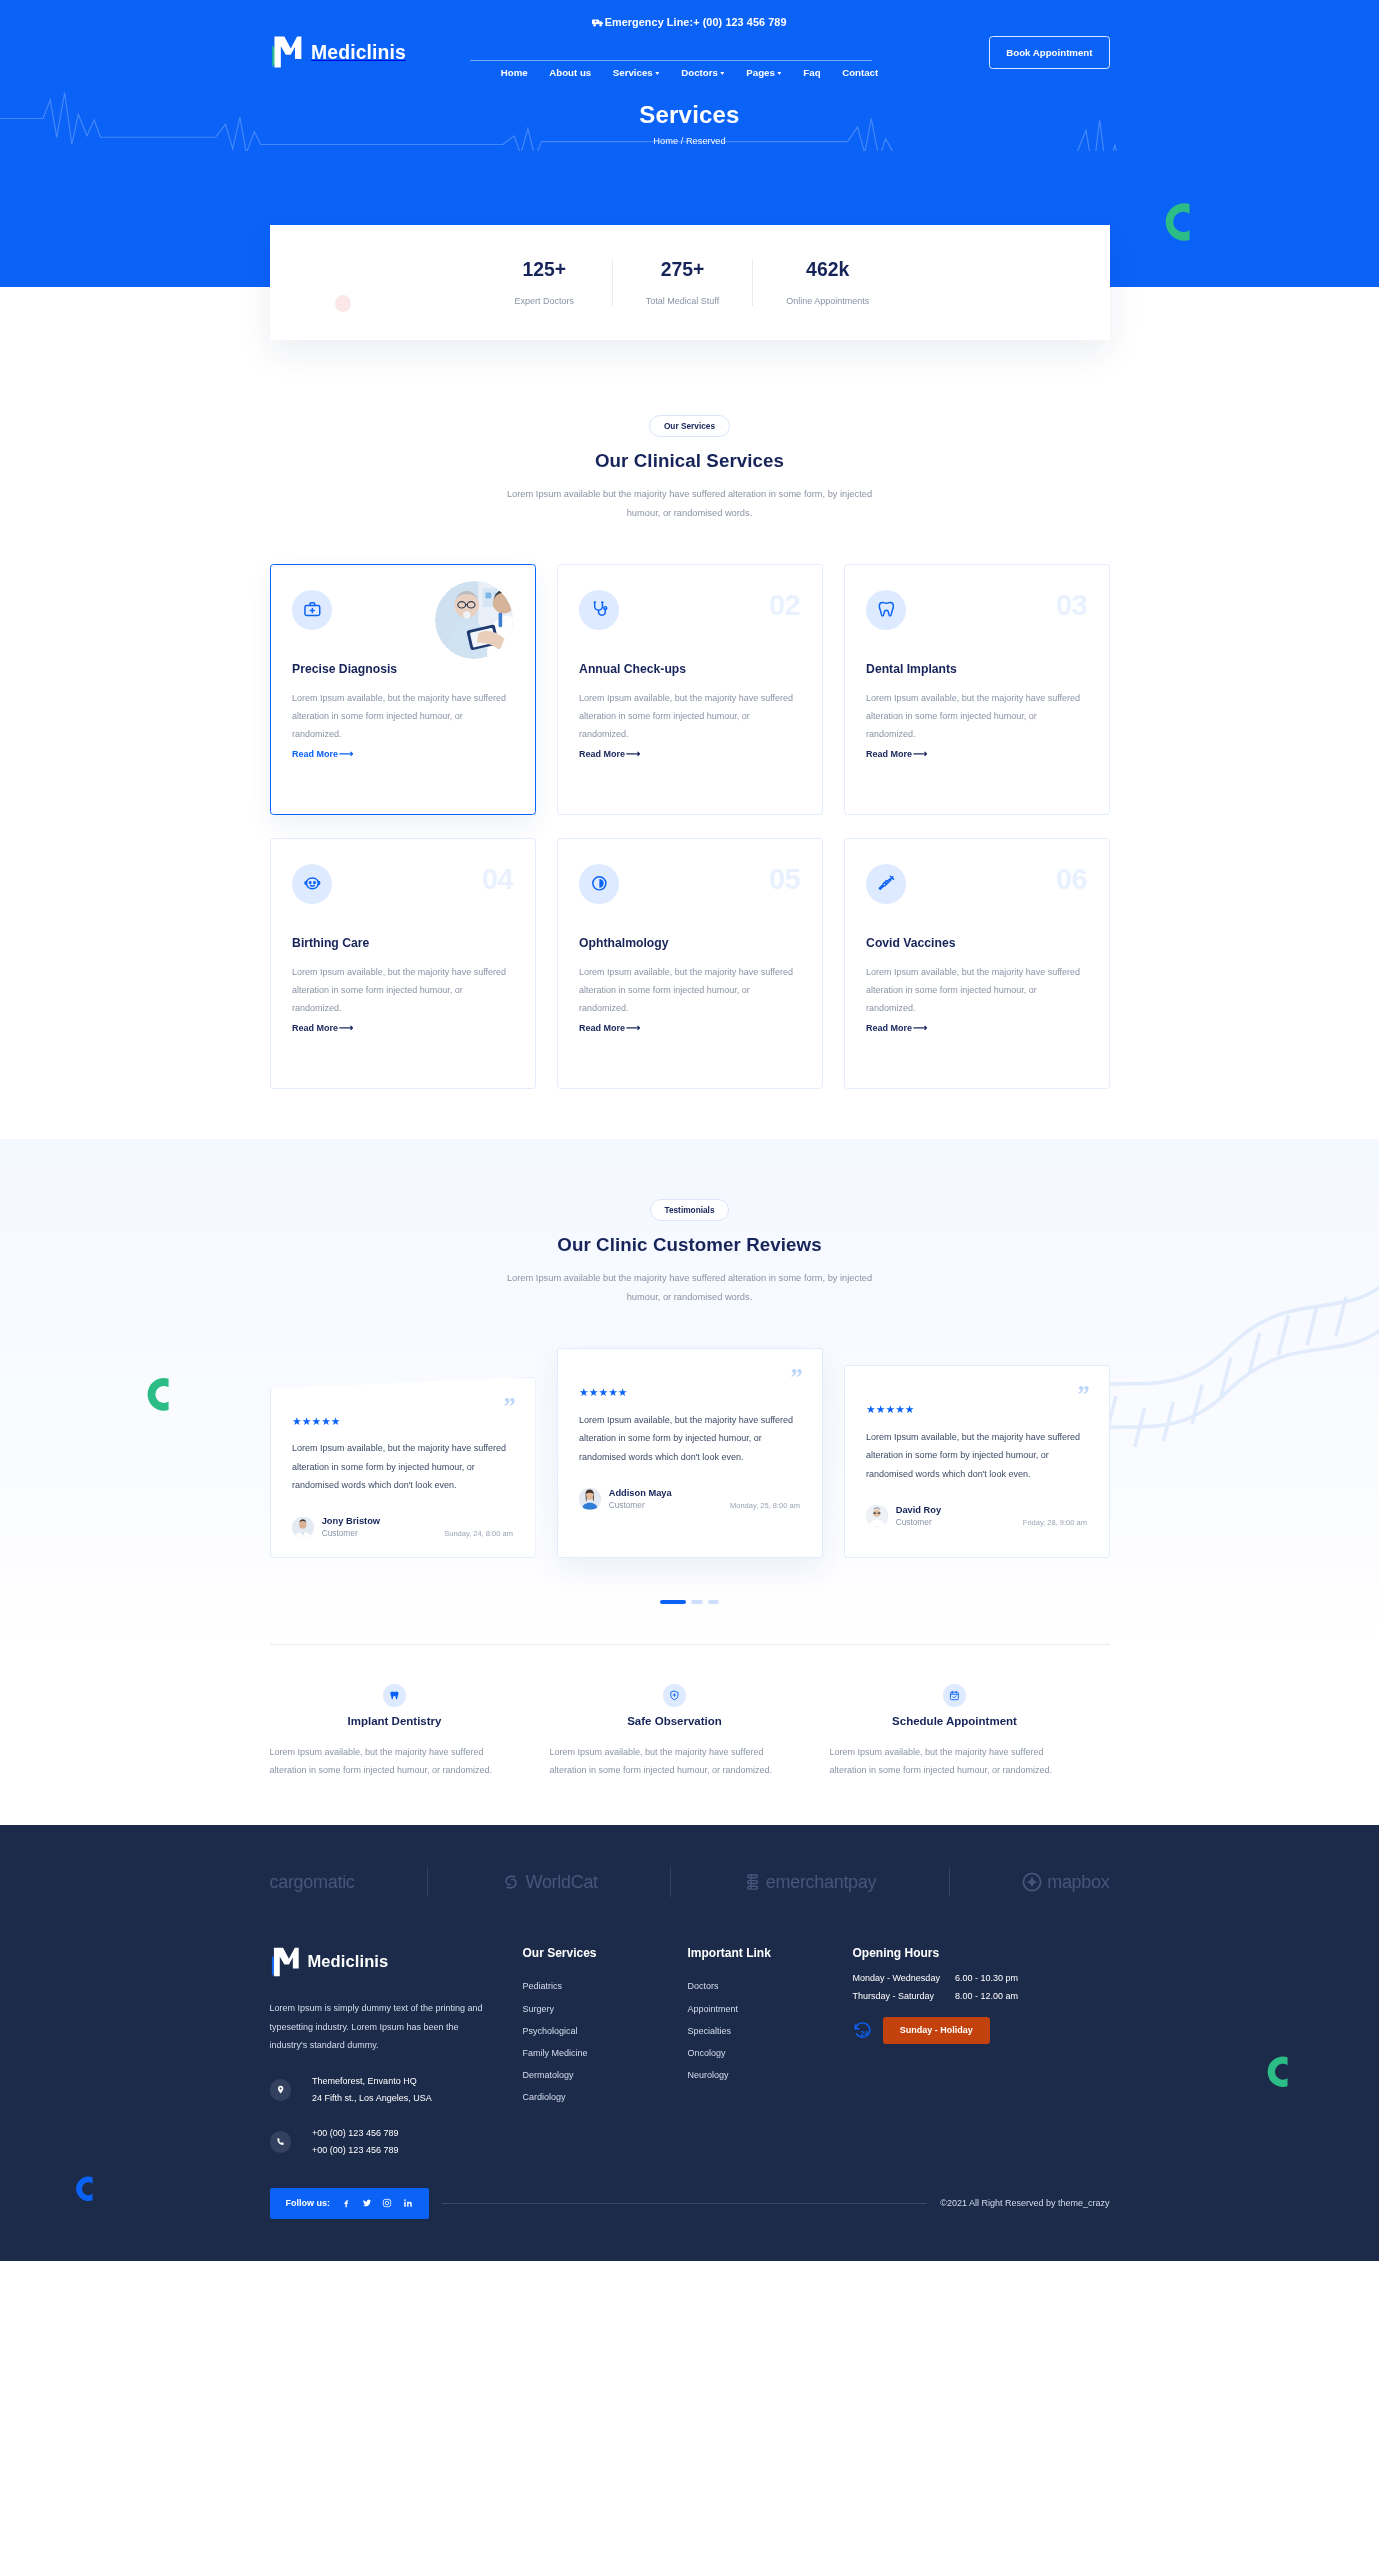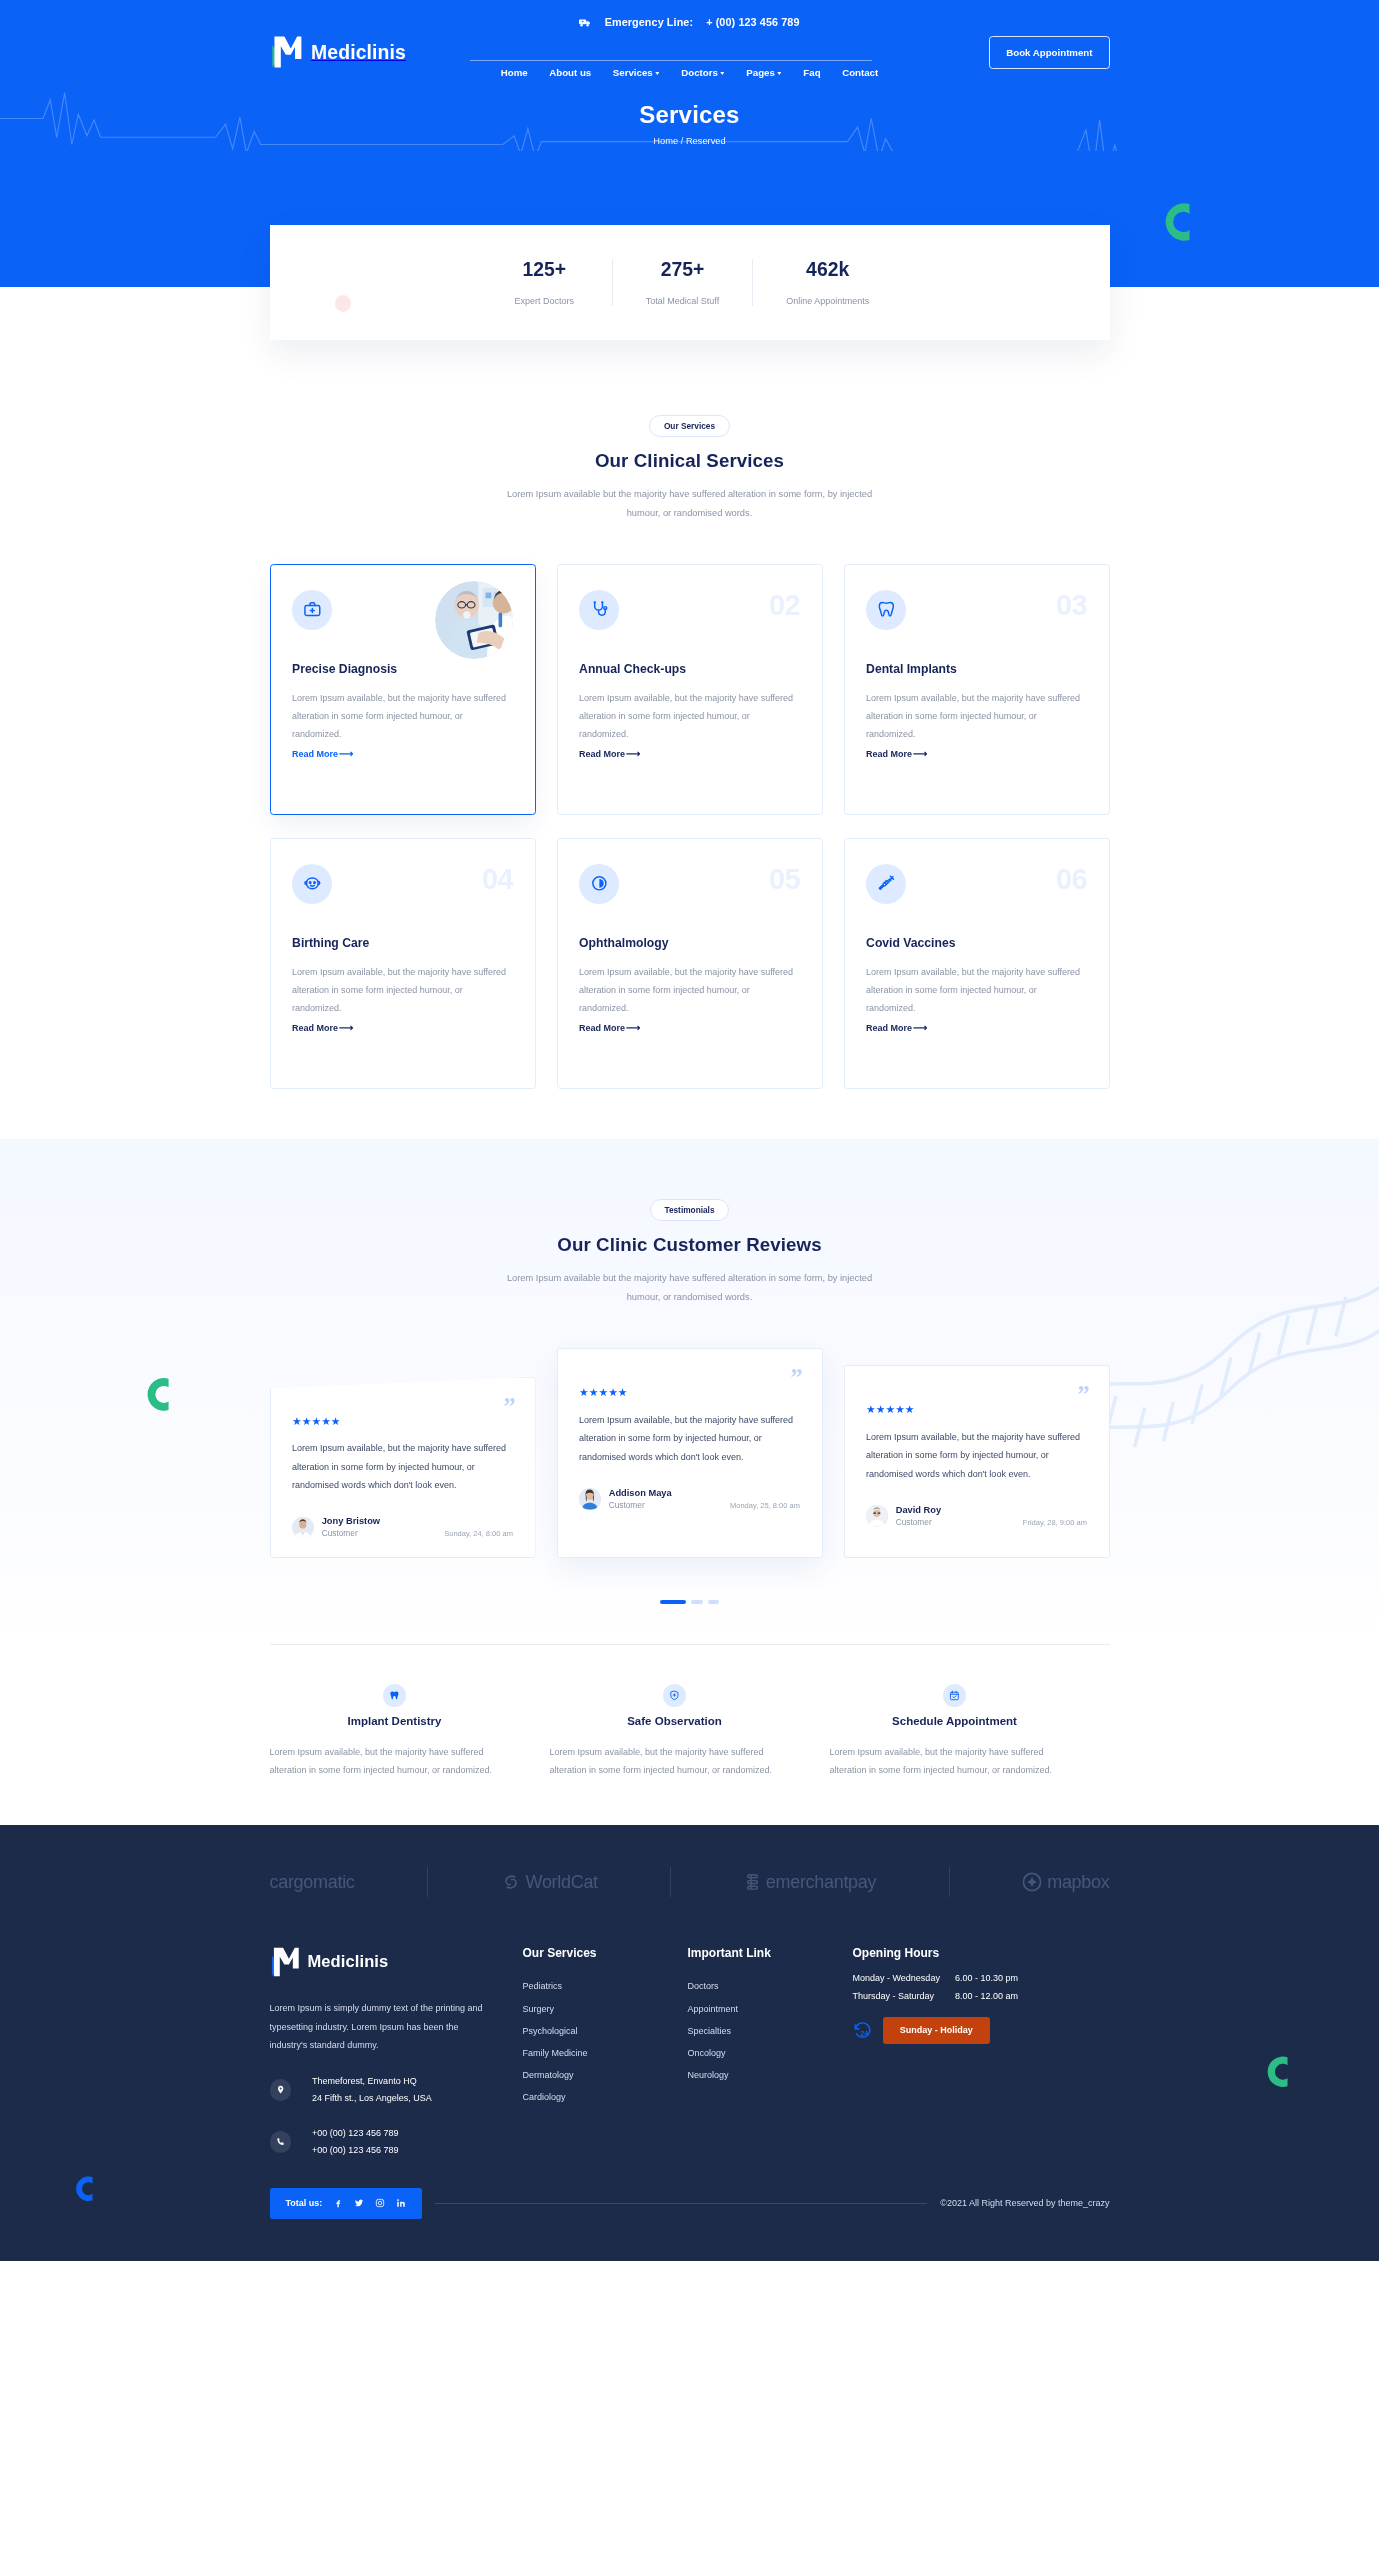--- a/index.html
+++ b/index.html
@@ -20,21 +20,21 @@
     position:relative;
     height:287px;
     overflow:hidden;
   }
   .ecg{
     position:absolute;top:86px;left:0;width:100%;height:65px;
     opacity:.32;pointer-events:none;
   }
   .topbar{position:relative;z-index:5;padding-top:16px;}
   .emergency{
-    display:flex;align-items:center;justify-content:center;gap:13px;
+    display:flex;align-items:center;justify-content:center;gap:0;
     color:#fff;font-size:10.8px;font-weight:bold;letter-spacing:0.1px;
   }
   .emergency .amb{display:inline-block;width:12.2px;height:9.3px;position:relative;}
   .navrow{
     display:flex;align-items:center;justify-content:space-between;
     margin-top:7.2px;position:relative;
   }
   .brand{display:flex;align-items:center;gap:8.6px;flex:0 0 auto;z-index:3;}
   .logo-mark{width:33px;height:34px;display:block;}
   .brand-name{color:#fff;font-size:19.4px;font-weight:bold;letter-spacing:0.1px;}
@@ -783,21 +783,21 @@
                 <text x="10" y="21" font-size="10" fill="#0a62f7" stroke="none" font-family="Liberation Sans, sans-serif" font-weight="bold">24</text>
               </svg>
             </span>
             <button class="sun-btn">Sunday - Holiday</button>
           </div>
         </div>
       </div>
 
       <div class="fbottom">
         <div class="follow">
-          <span class="lb">Total us:</span>
+          <span class="lb">Follow us:</span>
           <a href="#">
             <svg viewBox="0 0 24 24" fill="#fff">
                 <path d="M14.6 8.4h2.6V5.2h-2.6c-2.3 0-4 1.7-4 4v1.8H8.2v3.2h2.4v8h3.3v-8h2.5l.5-3.2h-3v-1.8c0-.5.3-.8.7-.8z"></path>
               </svg>
           </a>
           <a href="#">
             <svg viewBox="0 0 24 24" fill="#fff">
                 <path d="M22 5.8c-.7.3-1.5.5-2.3.6.8-.5 1.5-1.3 1.8-2.3-.8.5-1.7.8-2.6 1a4 4 0 0 0-6.9 3.7A11.5 11.5 0 0 1 3.6 4.5a4 4 0 0 0 1.3 5.4c-.7 0-1.3-.2-1.8-.5a4 4 0 0 0 3.3 4 4 4 0 0 1-1.8.1 4 4 0 0 0 3.8 2.8A8.1 8.1 0 0 1 2 18a11.4 11.4 0 0 0 6.2 1.8c7.5 0 11.6-6.3 11.6-11.7v-.5c.8-.6 1.5-1.3 2.2-2z"></path>
               </svg>
           </a>

